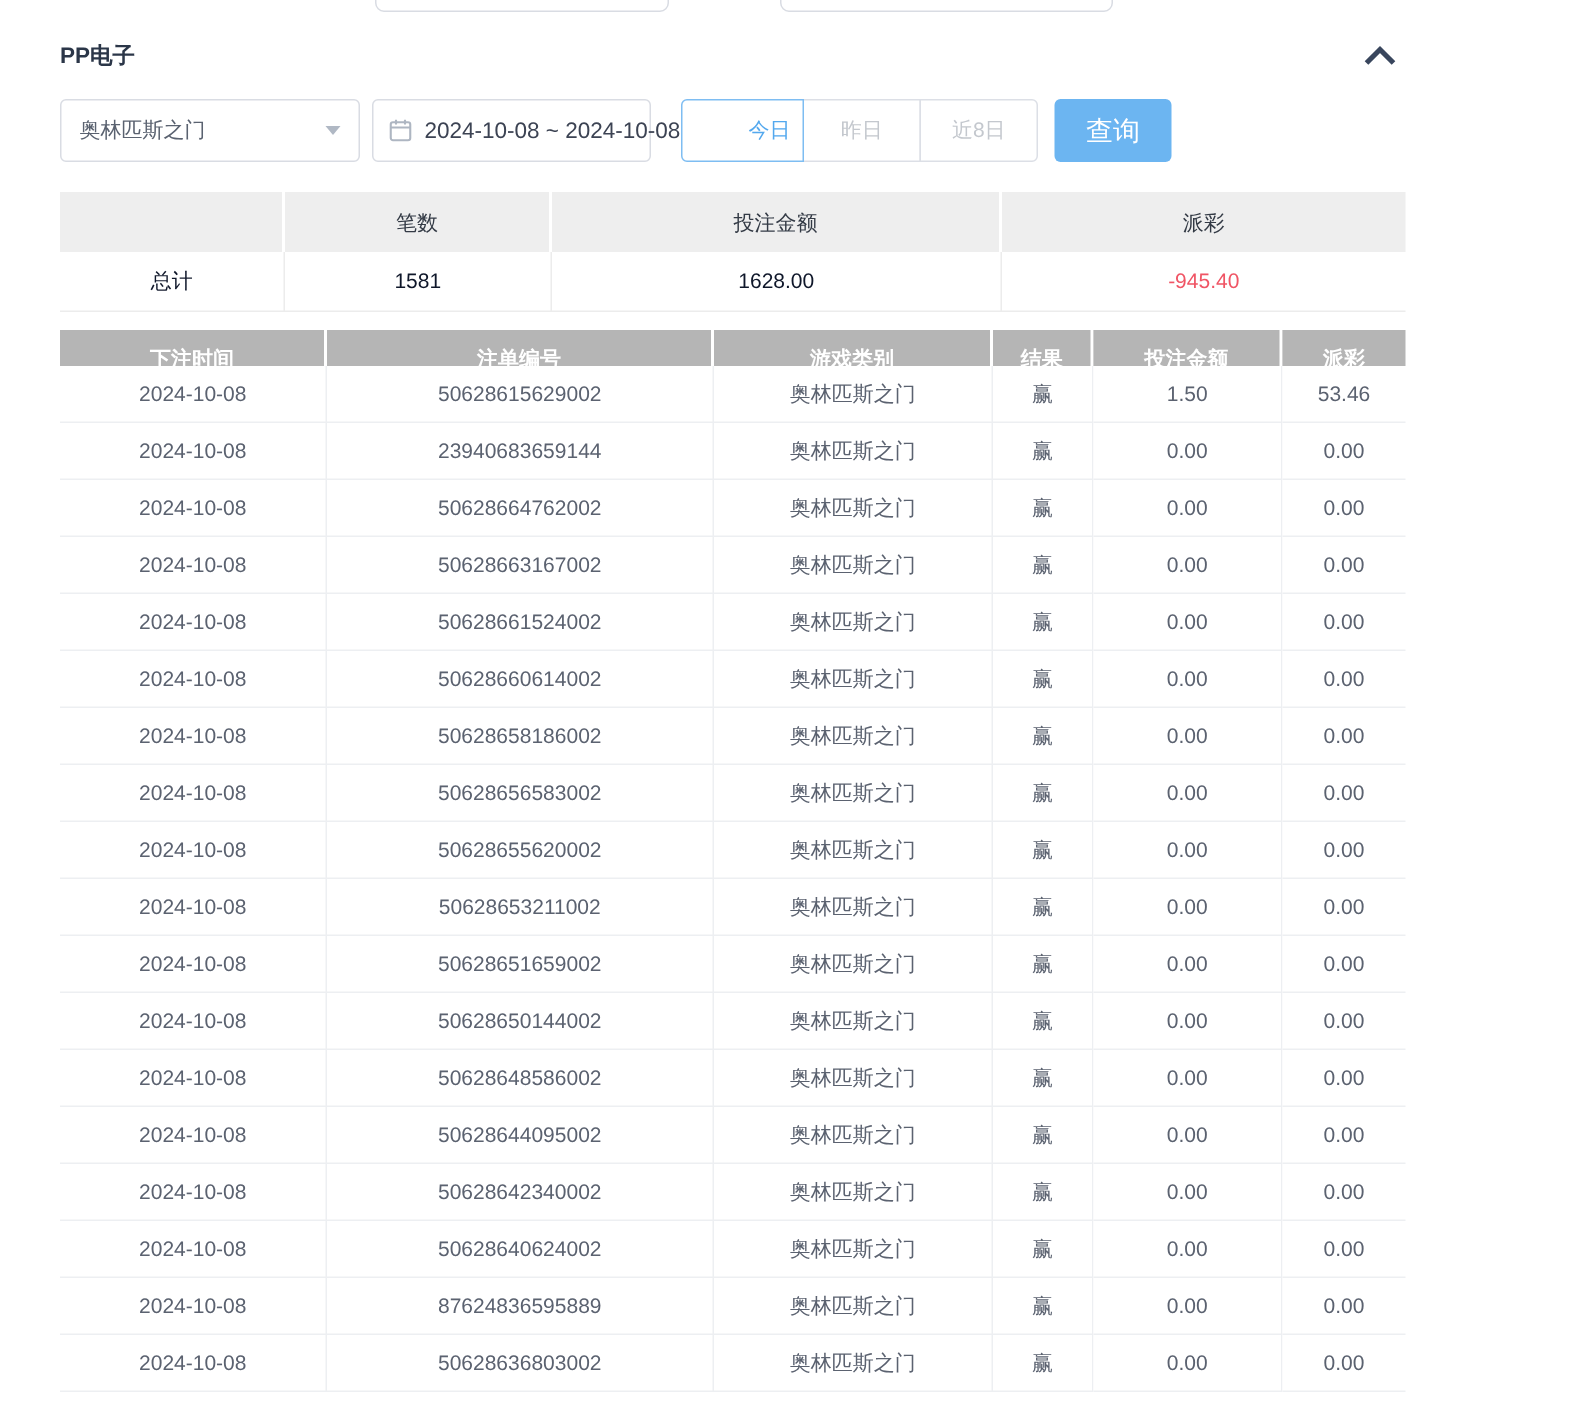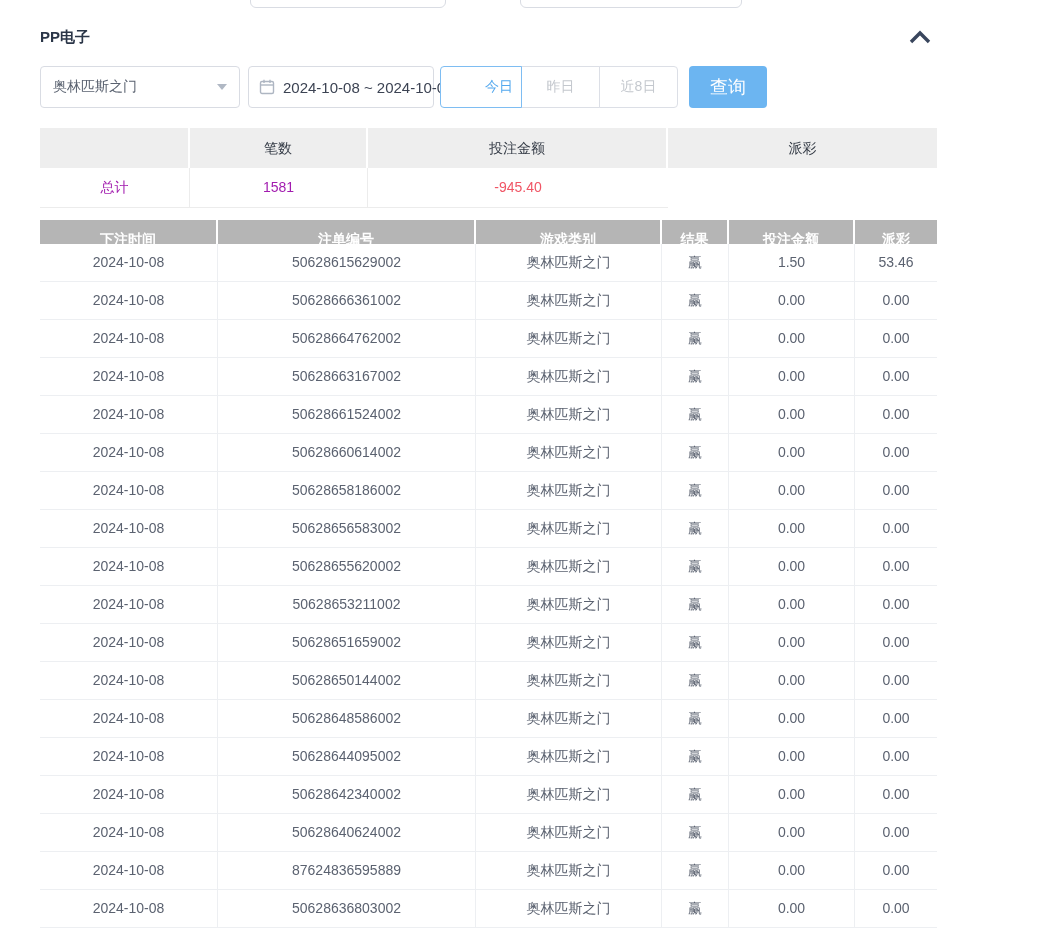--- a/index.html
+++ b/index.html
@@ -47,41 +47,41 @@
     background: #fff; display: flex; align-items: center; padding: 0 10px; cursor: pointer;
   }
   .date-box .date-text { font-size: 15px; color: #3c4353; margin-left: 8px; white-space: nowrap; }
 
   .quick-group { display: flex; margin-left: 6px; }
   .quick-btn {
     width: 79px; background: #fff; border: 1px solid #dcdfe6; font-size: 14px;
     color: #c4c8ce; cursor: pointer; margin-left: -1px; position: relative;
     font-family: inherit;
   }
-  .quick-btn:first-child { margin-left: 0; border-radius: 4px 0 0 4px; width: 82px; padding-left: 36px; }
+  .quick-btn:first-child { margin-left: 14px; border-radius: 4px 0 0 4px; width: 82px; padding-left: 36px; }
   .quick-btn:last-child { border-radius: 0 4px 4px 0; }
   .quick-btn.active { border-color: var(--accent-border); color: var(--accent); z-index: 2; }
 
   .search-btn {
     margin-left: 11px; width: 78px; border: none; border-radius: 4px;
     background: var(--accent-fill); color: #fff; font-size: 18px; cursor: pointer;
     font-family: inherit;
   }
 
   
   .summary-table { margin-top: 20px; width: 897px; }
   .summary-head, .summary-row { display: grid; grid-template-columns: 150px 178px 300px 269px; }
   .summary-head .s-cell {
     height: 40px; line-height: 40px; background: #eeeeee; text-align: center;
     font-size: 14px; color: #333a45; border-right: 2px solid #fff;
   }
   .summary-head .s-cell:last-child { border-right: none; }
   .summary-row .s-cell {
     height: 40px; line-height: 39px; background: #fff; text-align: center;
-    font-size: 14px; color: #a21caf; border-right: 1px solid #ececec;
+    font-size: 14px; color: #0f172a; border-right: 1px solid #ececec;
     border-bottom: 1px solid #ececec;
   }
   .summary-row .s-cell:last-child { border-right: none; }
   .summary-row .negative { color: var(--negative); }
 
   
   .bet-table { margin-top: 12px; width: 897px; }
   .t-head, .t-row { display: grid; grid-template-columns: 178px 258px 186px 67px 126px 82px; }
   .t-head .h-cell {
     height: 24px; line-height: 38px; background: #b5b5b5; color: #ffffff;
@@ -146,20 +146,21 @@
   <div class="summary-table">
     <div class="summary-head">
       <div class="s-cell"></div>
       <div class="s-cell">笔数</div>
       <div class="s-cell">投注金额</div>
       <div class="s-cell">派彩</div>
     </div>
     <div class="summary-row">
       <div class="s-cell">总计</div>
       <div class="s-cell">1581</div>
+      <div class="s-cell">1628.00</div>
       <div class="s-cell negative">-945.40</div>
     </div>
   </div>
 
   <div class="bet-table">
     <div class="t-head">
       <div class="h-cell">下注时间</div>
       <div class="h-cell">注单编号</div>
       <div class="h-cell">游戏类别</div>
       <div class="h-cell">结果</div>
@@ -171,21 +172,21 @@
     <div class="t-cell">2024-10-08</div>
     <div class="t-cell">50628615629002</div>
     <div class="t-cell">奥林匹斯之门</div>
     <div class="t-cell">赢</div>
     <div class="t-cell">1.50</div>
     <div class="t-cell">53.46</div>
   </div>
 
   <div class="t-row">
     <div class="t-cell">2024-10-08</div>
-    <div class="t-cell">50628666361002</div>
+    <div class="t-cell">23940683659144</div>
     <div class="t-cell">奥林匹斯之门</div>
     <div class="t-cell">赢</div>
     <div class="t-cell">0.00</div>
     <div class="t-cell">0.00</div>
   </div>
 
   <div class="t-row">
     <div class="t-cell">2024-10-08</div>
     <div class="t-cell">50628664762002</div>
     <div class="t-cell">奥林匹斯之门</div>

